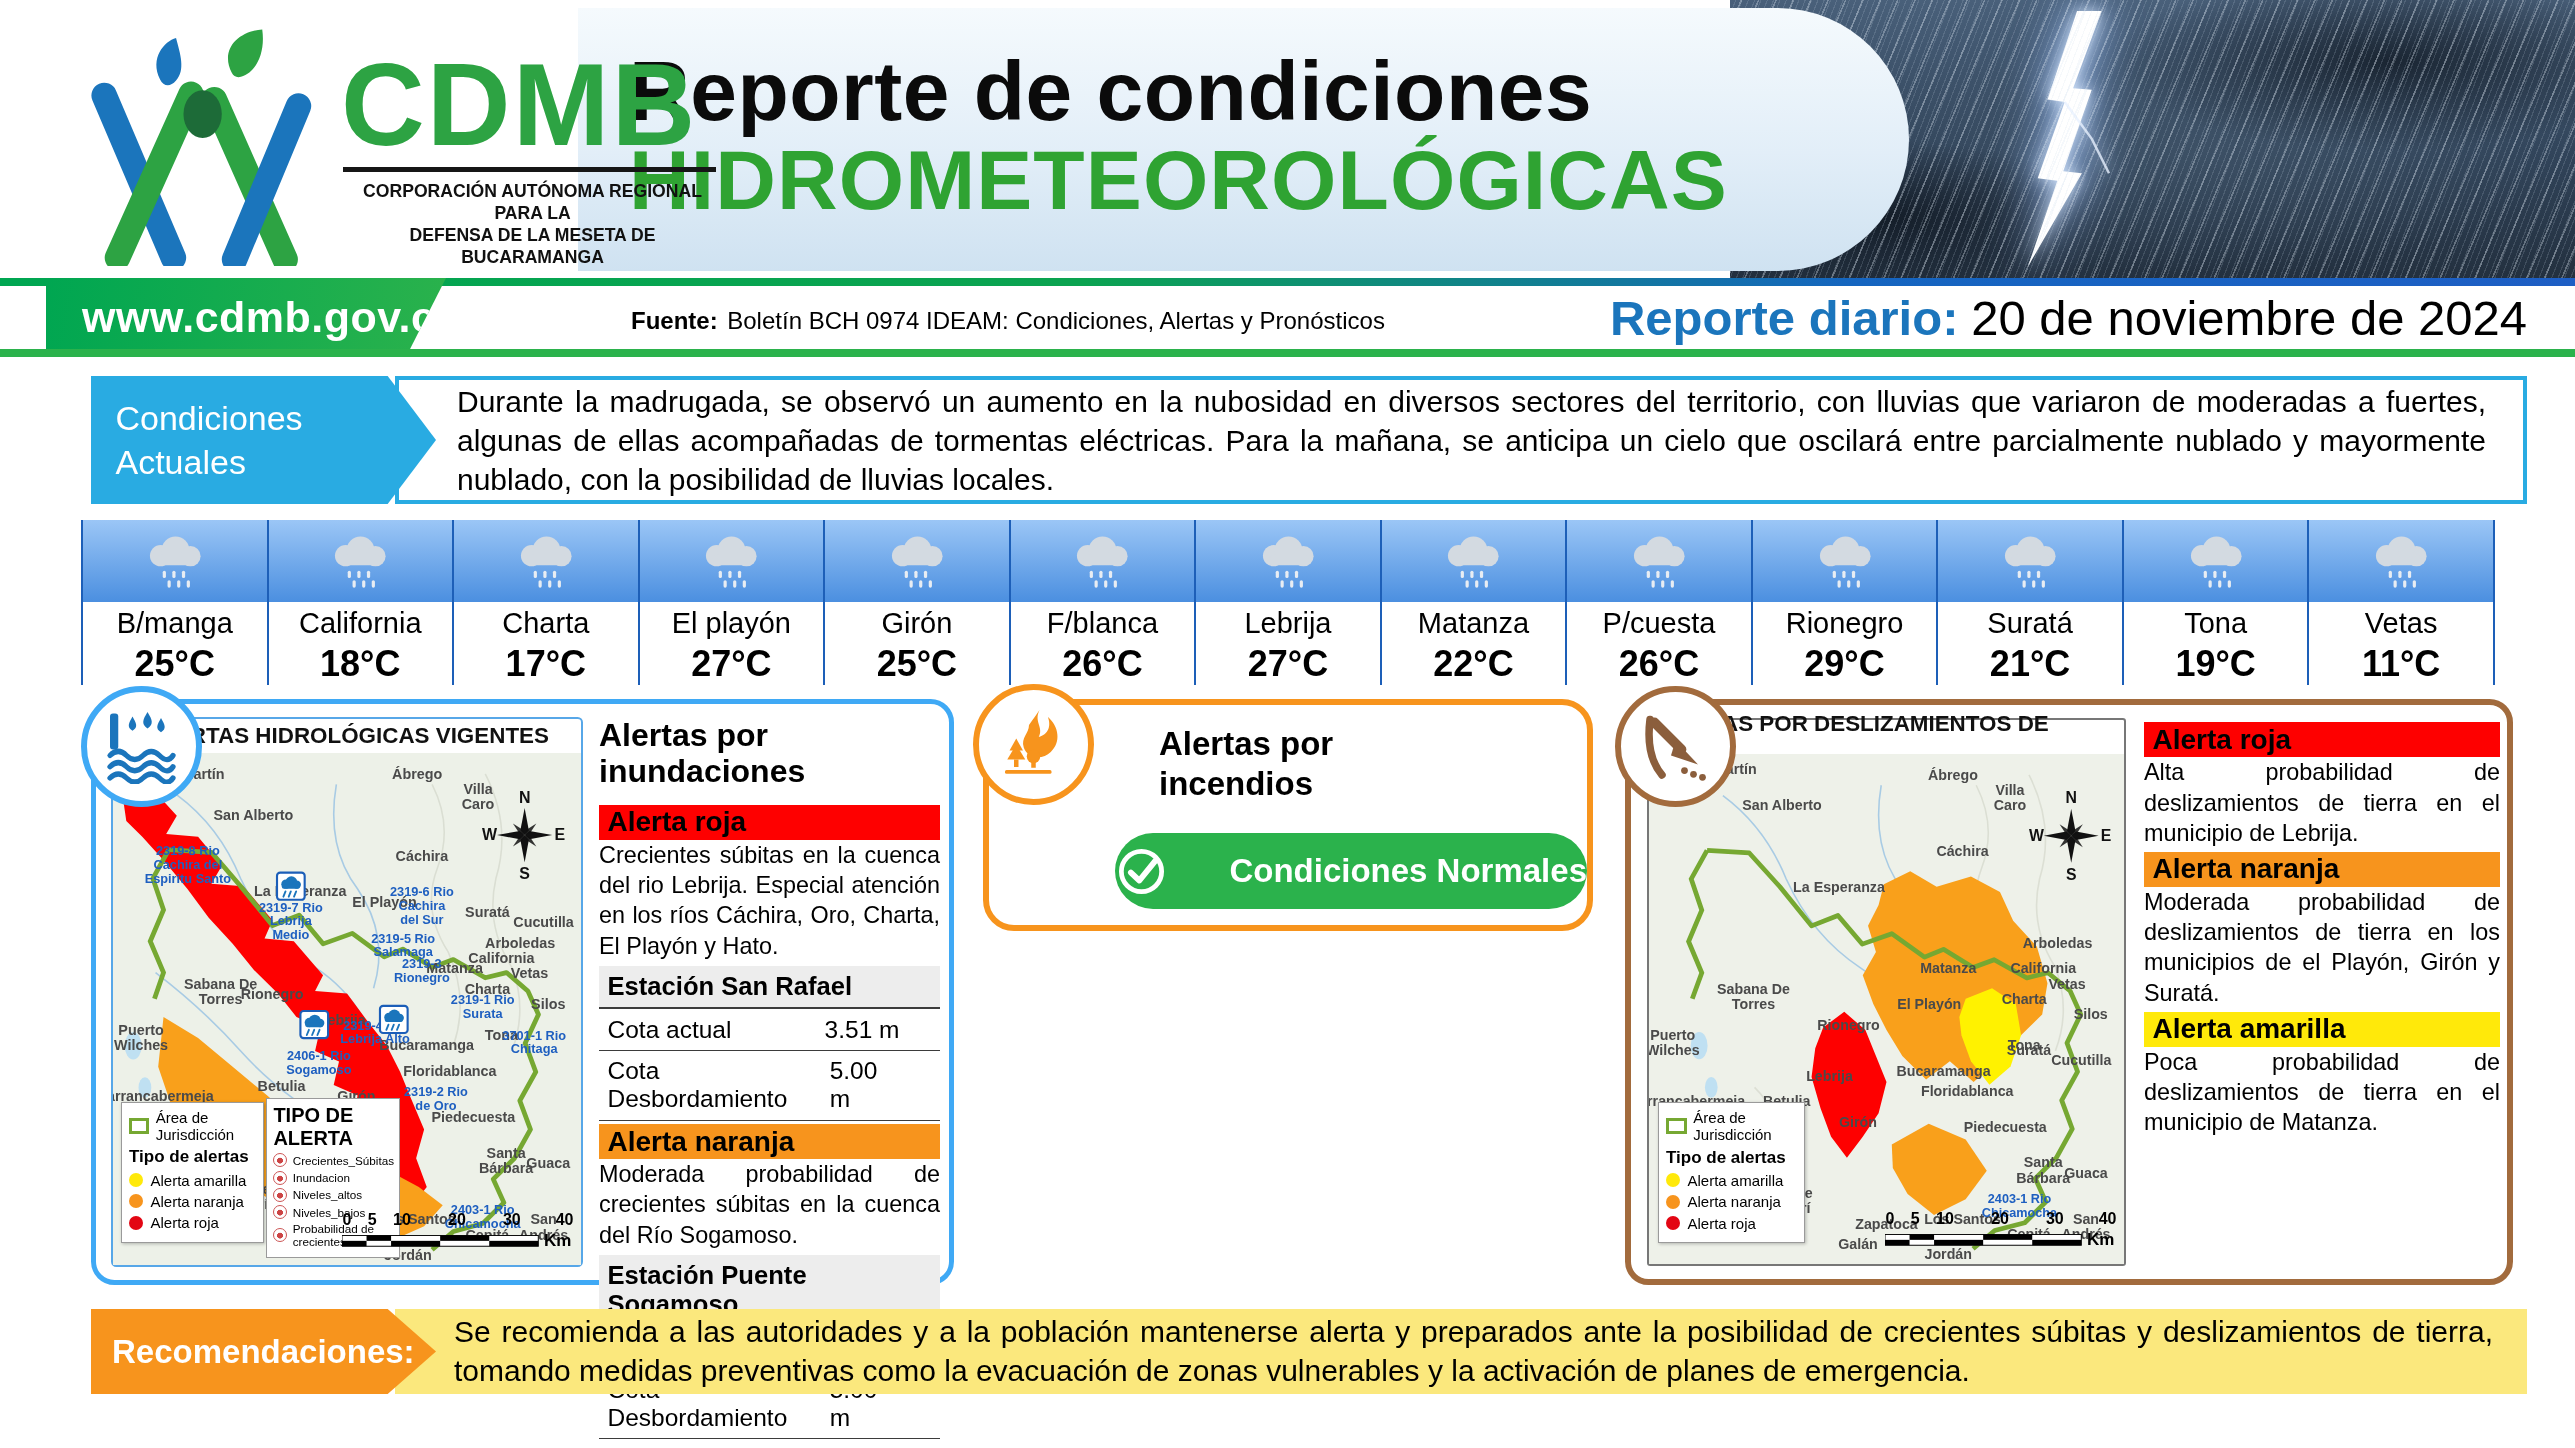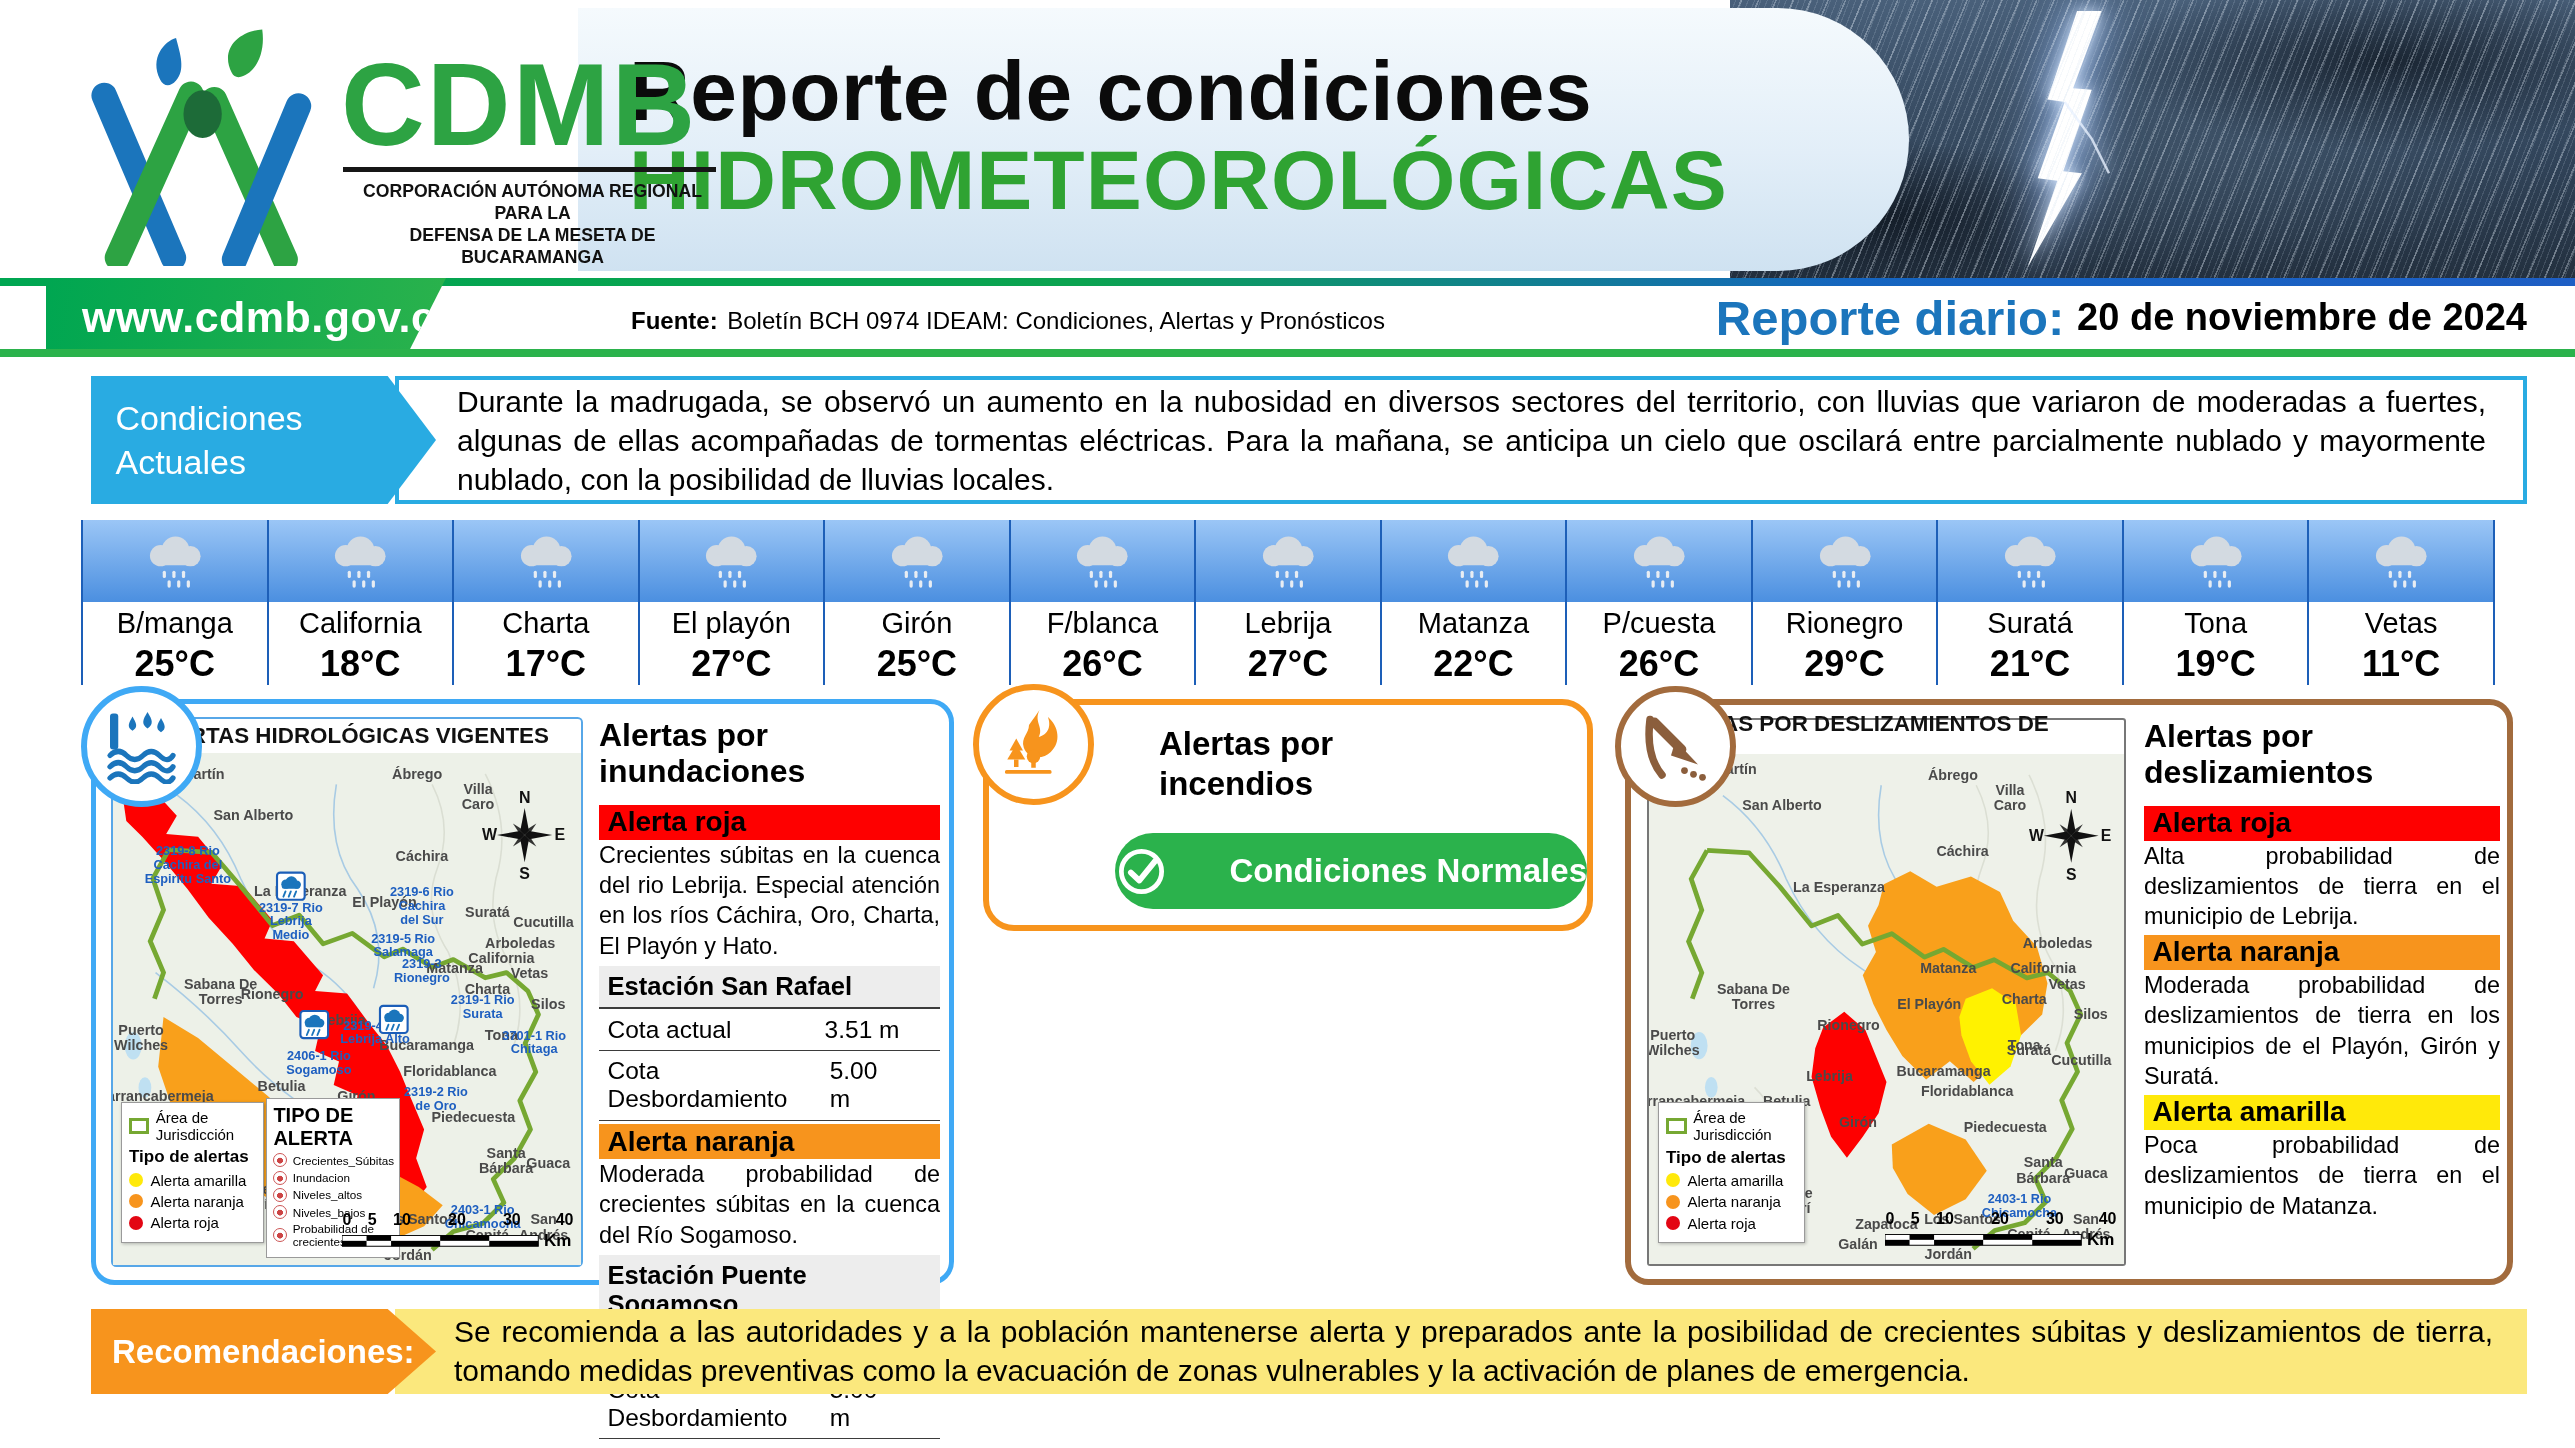--- a/index.html
+++ b/index.html
@@ -38,21 +38,21 @@
   .strip-bottom{position:absolute;left:0;bottom:0;width:100%;height:8px;background:#2BB24C}
   .www{position:absolute;left:46px;top:0;height:79px;width:400px;
     background:linear-gradient(100deg,#00A651,#2BB24C);
     clip-path:polygon(0 0,100% 0,90% 100%,0 100%);
     display:flex;align-items:center;padding-left:36px}
   .www span{color:#fff;font-size:43px;font-weight:700;letter-spacing:0.5px}
   .fuente{position:absolute;left:631px;top:8px;height:70px;display:flex;align-items:center;gap:9.6px;font-size:24px;color:#000}
   .fuente b{font-weight:800}
   .reporte{position:absolute;right:49px;top:8px;height:63px;display:flex;align-items:center;gap:12.8px}
   .rlabel{color:#1B75BC;font-size:49px;font-weight:800}
-  .rdate{color:#000;font-size:38px;font-weight:700}
+  .rdate{color:#000;font-size:49px;font-weight:400}
 
   
   .conditions{position:absolute;left:0;top:376px;width:2576px;height:128px}
   .cond-box{position:absolute;left:395px;top:0;width:2132px;height:128px;border:4.3px solid #29ABE2;background:#fff;
     padding:12.8px 37px 12.8px 58px;display:flex;align-items:center}
   .cond-box p{font-size:30px;line-height:1.3;text-align:justify;color:#000}
   .cond-label{position:absolute;left:91px;top:0;width:345px;height:128px;background:#29ABE2;
     clip-path:polygon(0 0,86% 0,100% 50%,86% 100%,0 100%);
     display:flex;flex-direction:column;justify-content:center;padding-left:24.5px;z-index:2}
   .cond-label div{color:#fff;font-size:34px;font-weight:400;line-height:1.3}
@@ -886,21 +886,20 @@
                 <rect x="0" y="11" width="50" height="11" fill="#000"></rect>
                   <rect x="100" y="11" width="100" height="11" fill="#000"></rect>
                   <rect x="300" y="11" width="100" height="11" fill="#000"></rect>
               </svg>
               <span class="kmlabel">Km</span>
             </div>
           </div>
         </div>
       </div>
       <div class="textcol">
-        <h2>Alertas por deslizamientos</h2>
         <div id="slide-alerts">
             <div class="albar red">
               <span>Alerta roja</span>
             </div>
             <p class="alp">Alta probabilidad de deslizamientos de tierra en el municipio de Lebrija.</p>
             <div class="albar orange">
               <span>Alerta naranja</span>
             </div>
             <p class="alp">Moderada probabilidad de deslizamientos de tierra en los municipios de el Playón, Girón y Suratá.</p>
             <div class="albar yellow">

